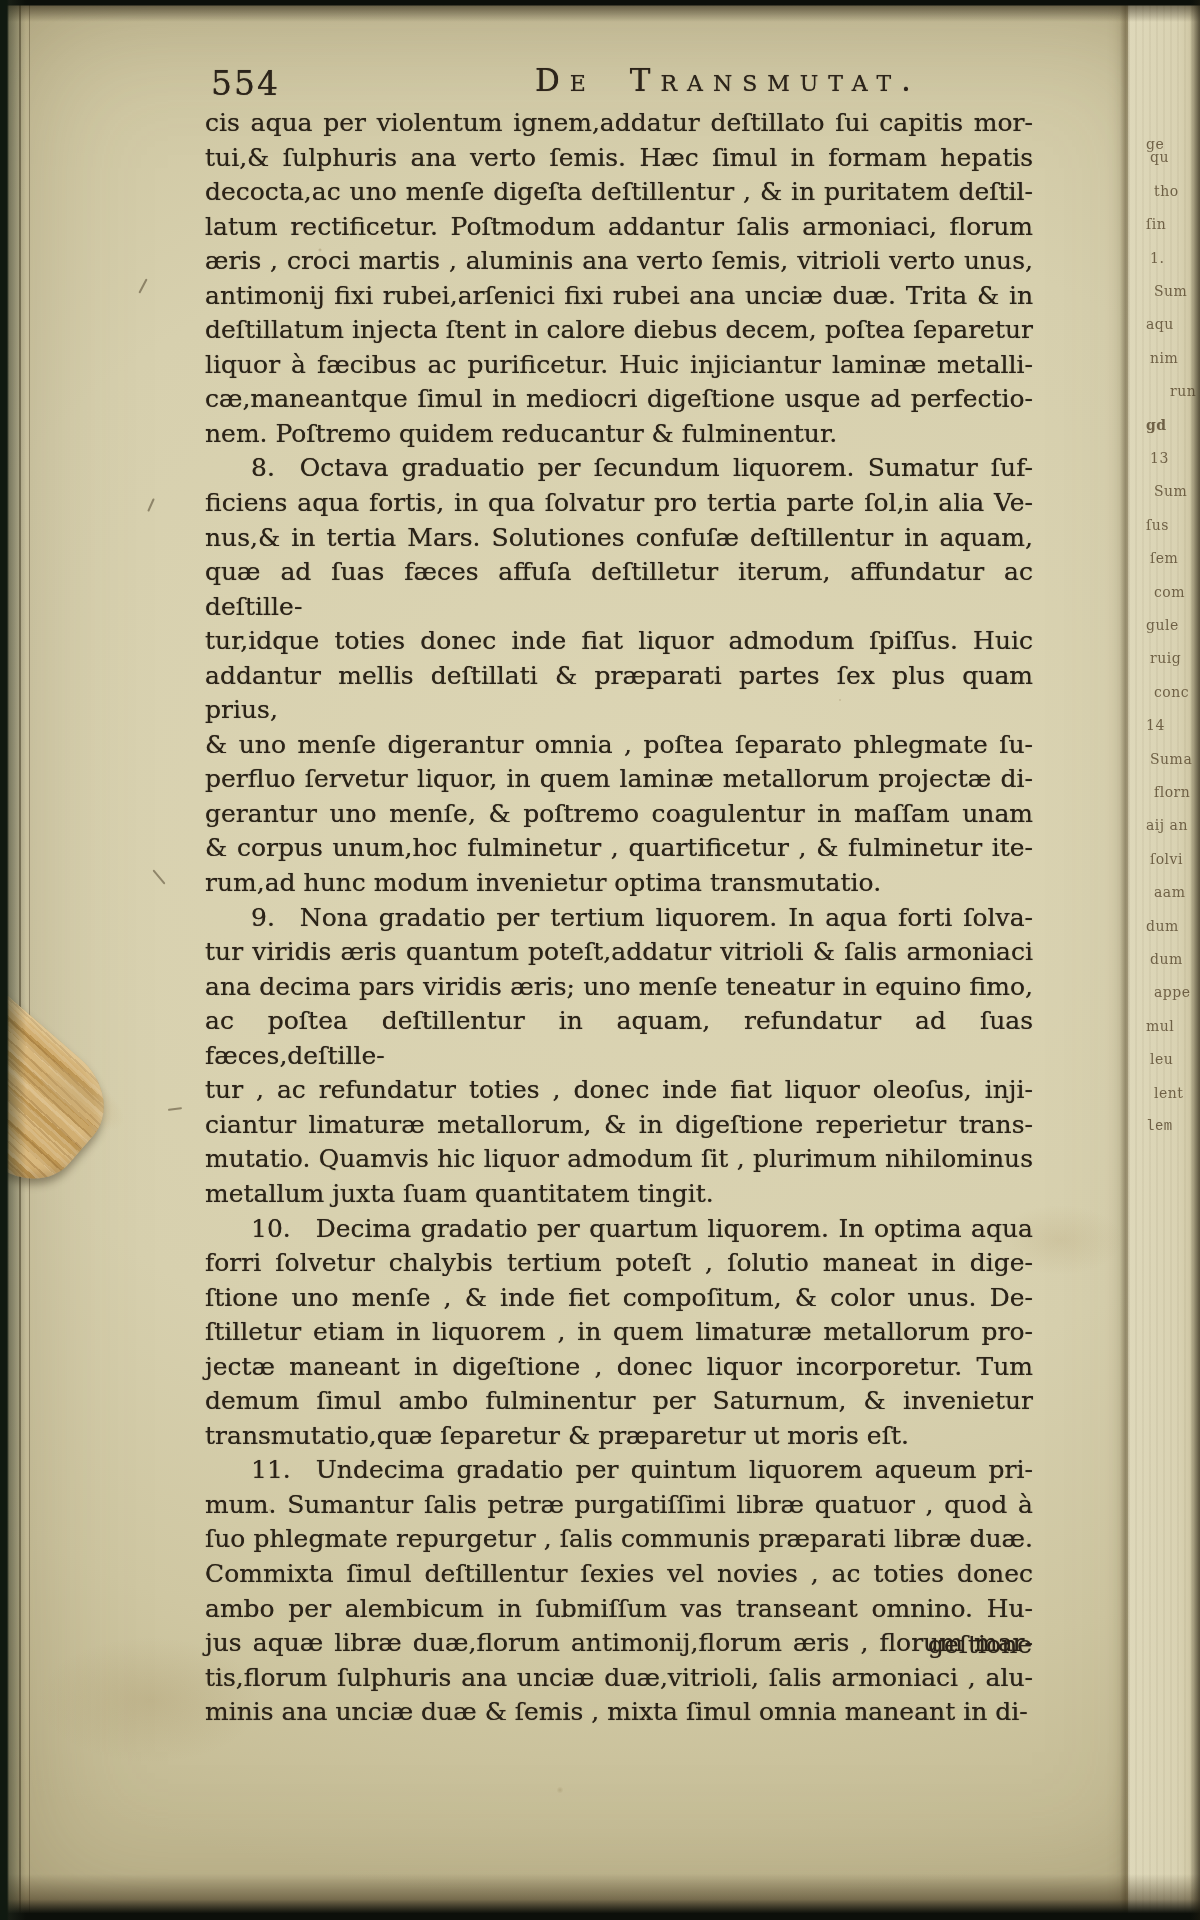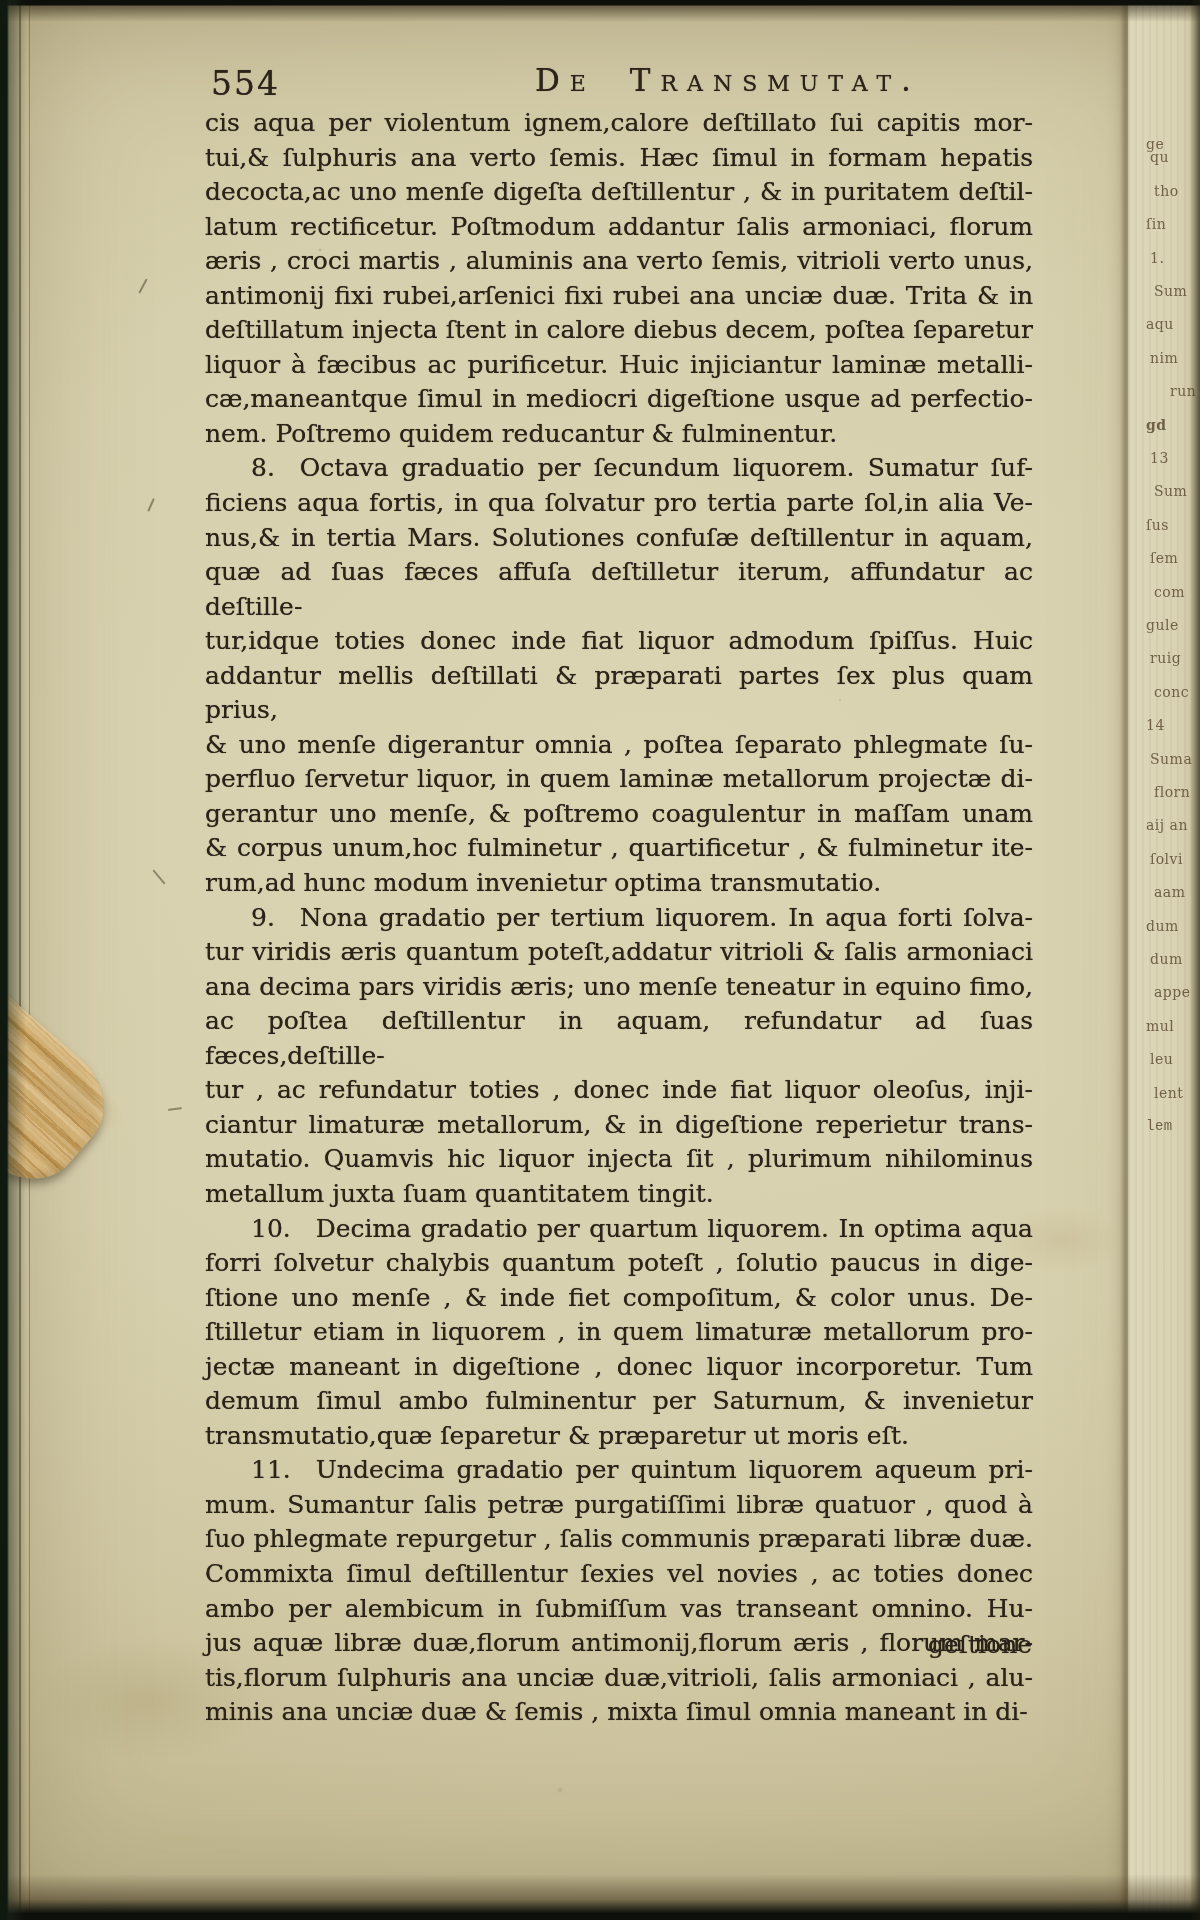--- a/index.html
+++ b/index.html
@@ -141,21 +141,21 @@
     </div>
   <div class="crease"></div>
 
   <div class="header">
     <span class="page-number">554</span>
     <span class="running-title">De Transmutat.</span>
   </div>
 
   <div class="text-block">
 
-  <div class="line">cis aqua per violentum ignem,calore deſtillato ſui capitis mor-</div>
+  <div class="line">cis aqua per violentum ignem,addatur deſtillato ſui capitis mor-</div>
       <div class="line">tui,&amp; ſulphuris ana verto ſemis.  Hæc ſimul in formam hepatis</div>
       <div class="line">decocta,ac uno menſe digeſta deſtillentur , &amp; in puritatem deſtil-</div>
       <div class="line">latum rectificetur.  Poſtmodum addantur ſalis armoniaci, florum</div>
       <div class="line">æris , croci martis , aluminis ana verto ſemis, vitrioli verto unus,</div>
       <div class="line">antimonij fixi rubei,arſenici fixi rubei ana unciæ duæ.  Trita &amp; in</div>
       <div class="line">deſtillatum injecta ſtent in calore diebus decem, poſtea ſeparetur</div>
       <div class="line">liquor à fæcibus ac purificetur.  Huic injiciantur laminæ metalli-</div>
       <div class="line">cæ,maneantque ſimul in mediocri digeſtione usque ad perfectio-</div>
       <div class="line para-end">nem.  Poſtremo quidem reducantur &amp; fulminentur.</div>
       <div class="line indent">8. Octava graduatio per ſecundum liquorem.  Sumatur ſuf-</div>
@@ -168,24 +168,24 @@
       <div class="line">perfluo ſervetur liquor, in quem laminæ metallorum projectæ di-</div>
       <div class="line">gerantur uno menſe, &amp; poſtremo coagulentur in maſſam unam</div>
       <div class="line">&amp; corpus unum,hoc fulminetur , quartificetur , &amp; fulminetur ite-</div>
       <div class="line para-end">rum,ad hunc modum invenietur optima transmutatio.</div>
       <div class="line indent">9. Nona gradatio per tertium liquorem.  In aqua forti ſolva-</div>
       <div class="line">tur viridis æris quantum poteſt,addatur vitrioli &amp; ſalis armoniaci</div>
       <div class="line">ana decima pars viridis æris; uno menſe teneatur in equino fimo,</div>
       <div class="line">ac poſtea deſtillentur in aquam, refundatur ad ſuas fæces,deſtille-</div>
       <div class="line">tur , ac refundatur toties , donec inde fiat liquor oleoſus, inji-</div>
       <div class="line">ciantur limaturæ metallorum, &amp; in digeſtione reperietur trans-</div>
-      <div class="line">mutatio.  Quamvis hic liquor injecta ſit , plurimum nihilominus</div>
+      <div class="line">mutatio.  Quamvis hic liquor admodum ſit , plurimum nihilominus</div>
       <div class="line para-end">metallum juxta ſuam quantitatem tingit.</div>
       <div class="line indent">10. Decima gradatio per quartum liquorem. In optima aqua</div>
-      <div class="line">forri ſolvetur chalybis quantum poteſt ,  ſolutio paucus in dige-</div>
+      <div class="line">forri ſolvetur chalybis tertium poteſt ,  ſolutio maneat in dige-</div>
       <div class="line">ſtione uno menſe , &amp; inde fiet compoſitum, &amp; color unus.  De-</div>
       <div class="line">ſtilletur etiam in liquorem , in quem limaturæ metallorum pro-</div>
       <div class="line">jectæ maneant in digeſtione , donec liquor incorporetur.  Tum</div>
       <div class="line">demum ſimul ambo fulminentur per Saturnum, &amp; invenietur</div>
       <div class="line para-end">transmutatio,quæ ſeparetur &amp; præparetur ut moris eſt.</div>
       <div class="line indent">11. Undecima gradatio per quintum liquorem aqueum pri-</div>
       <div class="line">mum.  Sumantur ſalis petræ purgatiſſimi libræ quatuor , quod à</div>
       <div class="line">ſuo phlegmate repurgetur , ſalis communis præparati libræ duæ.</div>
       <div class="line">Commixta ſimul deſtillentur ſexies vel novies , ac toties donec</div>
       <div class="line">ambo per alembicum in ſubmiſſum vas transeant omnino.  Hu-</div>

